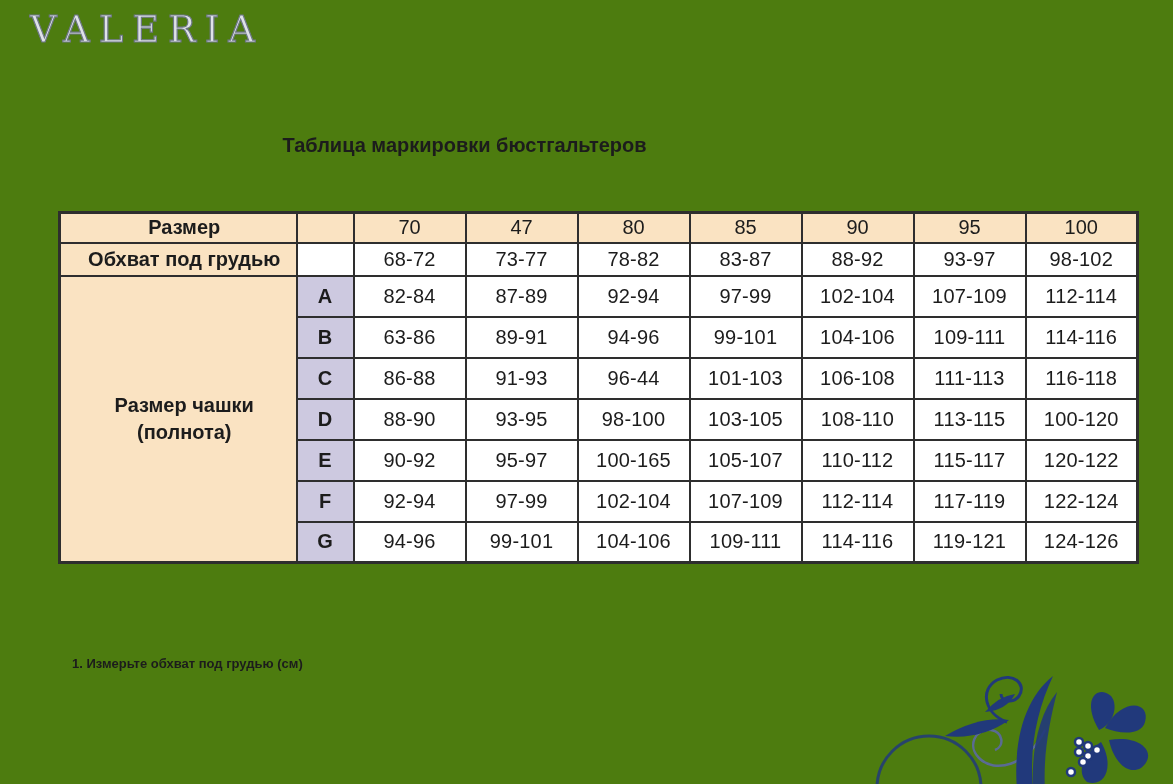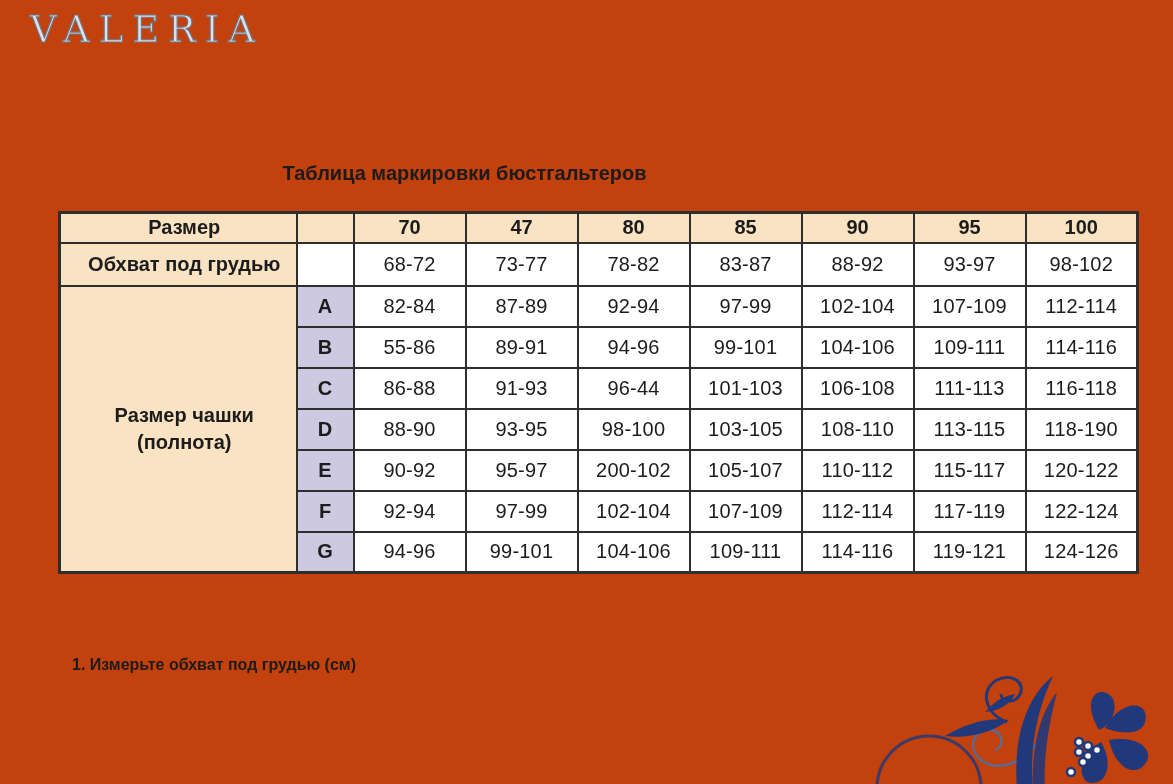--- a/index.html
+++ b/index.html
@@ -6,74 +6,74 @@
     --peach:#fae3c2;
     --lavender:#cdc9e0;
     --border:#2e2e2e;
     --text:#1c1c1c;
     --navy:#21397b;
     --logo:#6e7787;
   }
   *{margin:0;padding:0;box-sizing:border-box;}
   body{background:#ffffff;font-family:"Liberation Sans", sans-serif;}
   .page{
-    position:relative;width:1173px;height:784px;background:#c2410c;overflow:hidden;
+    position:relative;width:1173px;height:784px;background:#4d7c0f;overflow:hidden;
   }
   .logo{
     position:absolute;left:30px;top:10px;
     font-family:"DejaVu Serif", serif;
     font-size:37px;line-height:1.1;
     letter-spacing:0.24em;
     color:#dfe2e8;
     -webkit-text-stroke:1.2px var(--logo);
     font-weight:400;
     user-select:none;
   }
   .title{
     position:absolute;left:0;top:134px;width:929px;
     text-align:center;
-    font-size:20px;font-weight:700;color:var(--text);margin-top:28px;
+    font-size:20px;font-weight:700;color:var(--text);
   }
   table.size-table{
     position:absolute;left:58px;top:211px;
     width:1081px;table-layout:fixed;
     border-collapse:collapse;
     border:3px solid var(--border);
     background:#ffffff;
   }
   table.size-table td{
     border:2px solid var(--border);
     font-size:20px;color:var(--text);
     text-align:center;vertical-align:middle;
     overflow:hidden;white-space:nowrap;
   }
   .row-size td{height:30px;}
-  .row-under td{height:43px;}
+  .row-under td{height:33px;}
   .row-cup td{height:41px;}
   td.label-cell{
     background:var(--peach);
     text-align:left;padding-left:12px;
     font-weight:700;
   }
   td.spacer-peach{background:var(--peach);}
   td.spacer-white{background:#ffffff;}
-  td.head-cell{background:var(--peach);font-weight:700;}
+  td.head-cell{background:var(--peach);font-weight:400;}
   td.cup-cell{background:var(--lavender);font-weight:700;}
   td.value-cell{background:#ffffff;font-weight:400;letter-spacing:0.01em;}
   td.cup-span{
     background:var(--peach);
     text-align:left;vertical-align:middle;
     padding-left:12px;font-weight:700;white-space:normal;
     line-height:1.35;
   }
   .instructions{
     position:absolute;left:72px;top:656px;
   }
   .instruction-line{
-    font-size:16px;font-weight:700;color:var(--text);
+    font-size:13px;font-weight:700;color:var(--text);
     margin-bottom:21px;
   }
   .ornament{
     position:absolute;right:6px;bottom:-6px;width:300px;height:120px;
   }
 </style>
 </head>
 <body>
 
 <div class="page">
@@ -126,21 +126,21 @@
           <td class="value-cell">82-84</td>
           <td class="value-cell">87-89</td>
           <td class="value-cell">92-94</td>
           <td class="value-cell">97-99</td>
           <td class="value-cell">102-104</td>
           <td class="value-cell">107-109</td>
           <td class="value-cell">112-114</td>
         </tr>
         <tr class="row-cup">
           <td class="cup-cell">B</td>
-          <td class="value-cell">55-86</td>
+          <td class="value-cell">63-86</td>
           <td class="value-cell">89-91</td>
           <td class="value-cell">94-96</td>
           <td class="value-cell">99-101</td>
           <td class="value-cell">104-106</td>
           <td class="value-cell">109-111</td>
           <td class="value-cell">114-116</td>
         </tr>
         <tr class="row-cup">
           <td class="cup-cell">C</td>
           <td class="value-cell">86-88</td>
@@ -152,27 +152,27 @@
           <td class="value-cell">116-118</td>
         </tr>
         <tr class="row-cup">
           <td class="cup-cell">D</td>
           <td class="value-cell">88-90</td>
           <td class="value-cell">93-95</td>
           <td class="value-cell">98-100</td>
           <td class="value-cell">103-105</td>
           <td class="value-cell">108-110</td>
           <td class="value-cell">113-115</td>
-          <td class="value-cell">118-190</td>
+          <td class="value-cell">100-120</td>
         </tr>
         <tr class="row-cup">
           <td class="cup-cell">E</td>
           <td class="value-cell">90-92</td>
           <td class="value-cell">95-97</td>
-          <td class="value-cell">200-102</td>
+          <td class="value-cell">100-165</td>
           <td class="value-cell">105-107</td>
           <td class="value-cell">110-112</td>
           <td class="value-cell">115-117</td>
           <td class="value-cell">120-122</td>
         </tr>
         <tr class="row-cup">
           <td class="cup-cell">F</td>
           <td class="value-cell">92-94</td>
           <td class="value-cell">97-99</td>
           <td class="value-cell">102-104</td>

